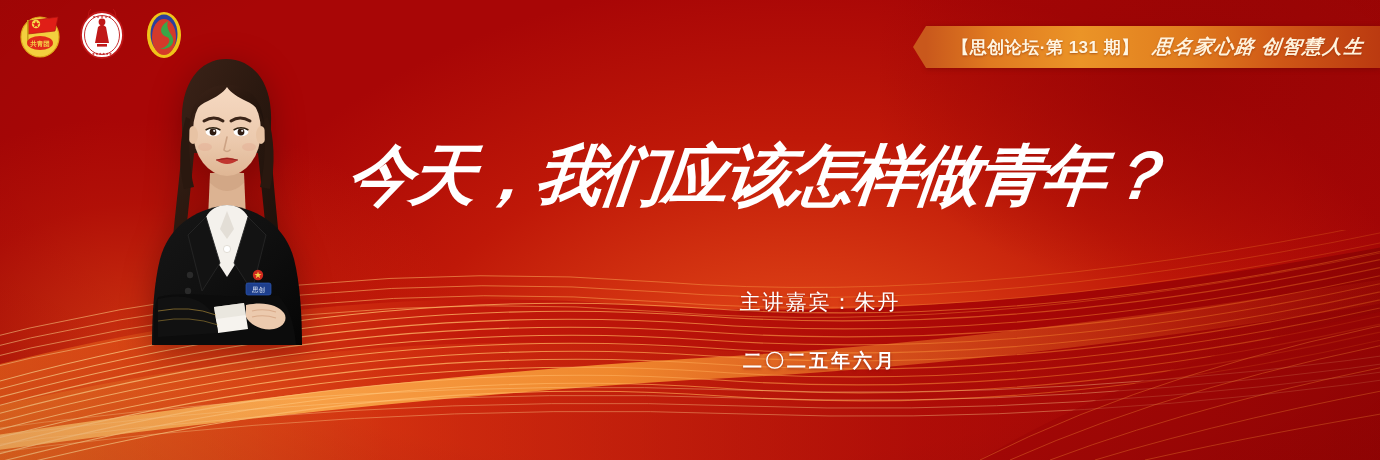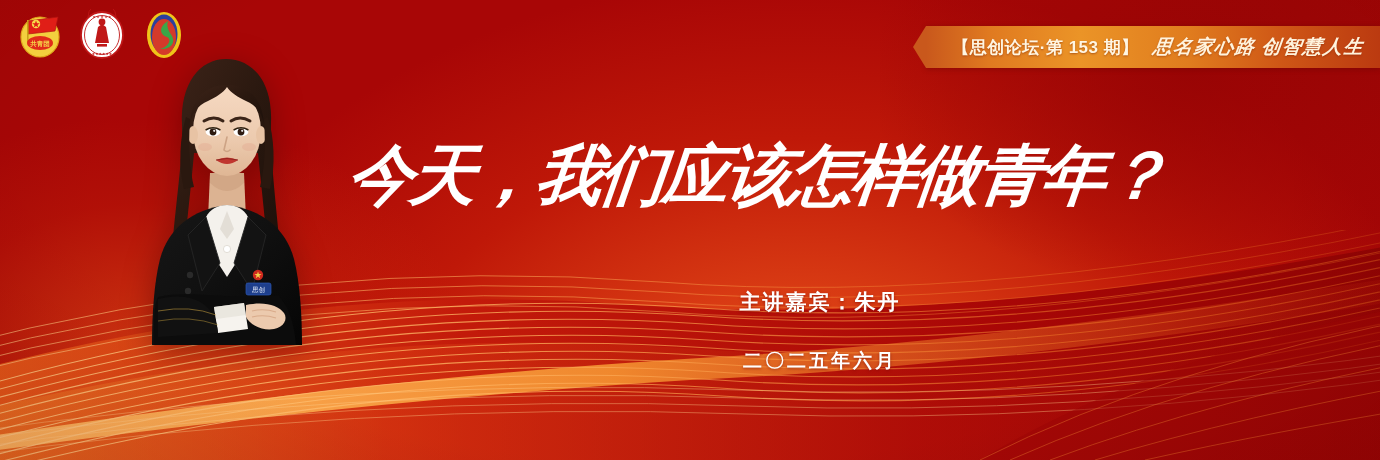--- a/index.html
+++ b/index.html
@@ -145,21 +145,21 @@
     position: absolute;
     left: 540px;
     top: 288px;
     width: 560px;
     text-align: center;
     z-index: 7;
   }
   .speaker {
     color: #ffffff;
     font-size: 21px;
-    font-weight: bold;
+    font-weight: normal;
     letter-spacing: 2px;
     text-shadow: 0 1px 3px rgba(110,0,0,0.55);
   }
   .date {
     margin-top: 32px;
     color: #ffffff;
     font-size: 19px;
     letter-spacing: 3px;
     text-shadow: 0 1px 3px rgba(110,0,0,0.55);
     font-weight: bold;
@@ -290,21 +290,21 @@
         <ellipse cx="26" cy="26" rx="17" ry="23" fill="#f0c419"></ellipse>
         <ellipse cx="26" cy="25" rx="13.5" ry="19.5" fill="#2b3f9e"></ellipse>
         <ellipse cx="26" cy="28" rx="12" ry="18" fill="#d43a2a"></ellipse>
         <path d="M30 12 C20 18 22 26 29 28 C34 30 31 38 22 40 C32 41 38 34 34 27 C31 22 28 18 30 12 Z" fill="#3aa647"></path>
       </svg>
     </div>
 
   </div>
 
   <div class="ribbon">
-    <span class="ribbon-series">【思创论坛·第 153 期】</span>
+    <span class="ribbon-series">【思创论坛·第 131 期】</span>
     <span class="ribbon-slogan">思名家心路 创智慧人生</span>
   </div>
 
   <svg class="portrait" viewBox="0 0 196 292" aria-hidden="true">
     <defs>
       <linearGradient id="skinG" x1="0" y1="0" x2="0" y2="1">
         <stop offset="0%" stop-color="#f6d9c2"></stop>
         <stop offset="60%" stop-color="#eccaae"></stop>
         <stop offset="100%" stop-color="#dfb694"></stop>
       </linearGradient>

